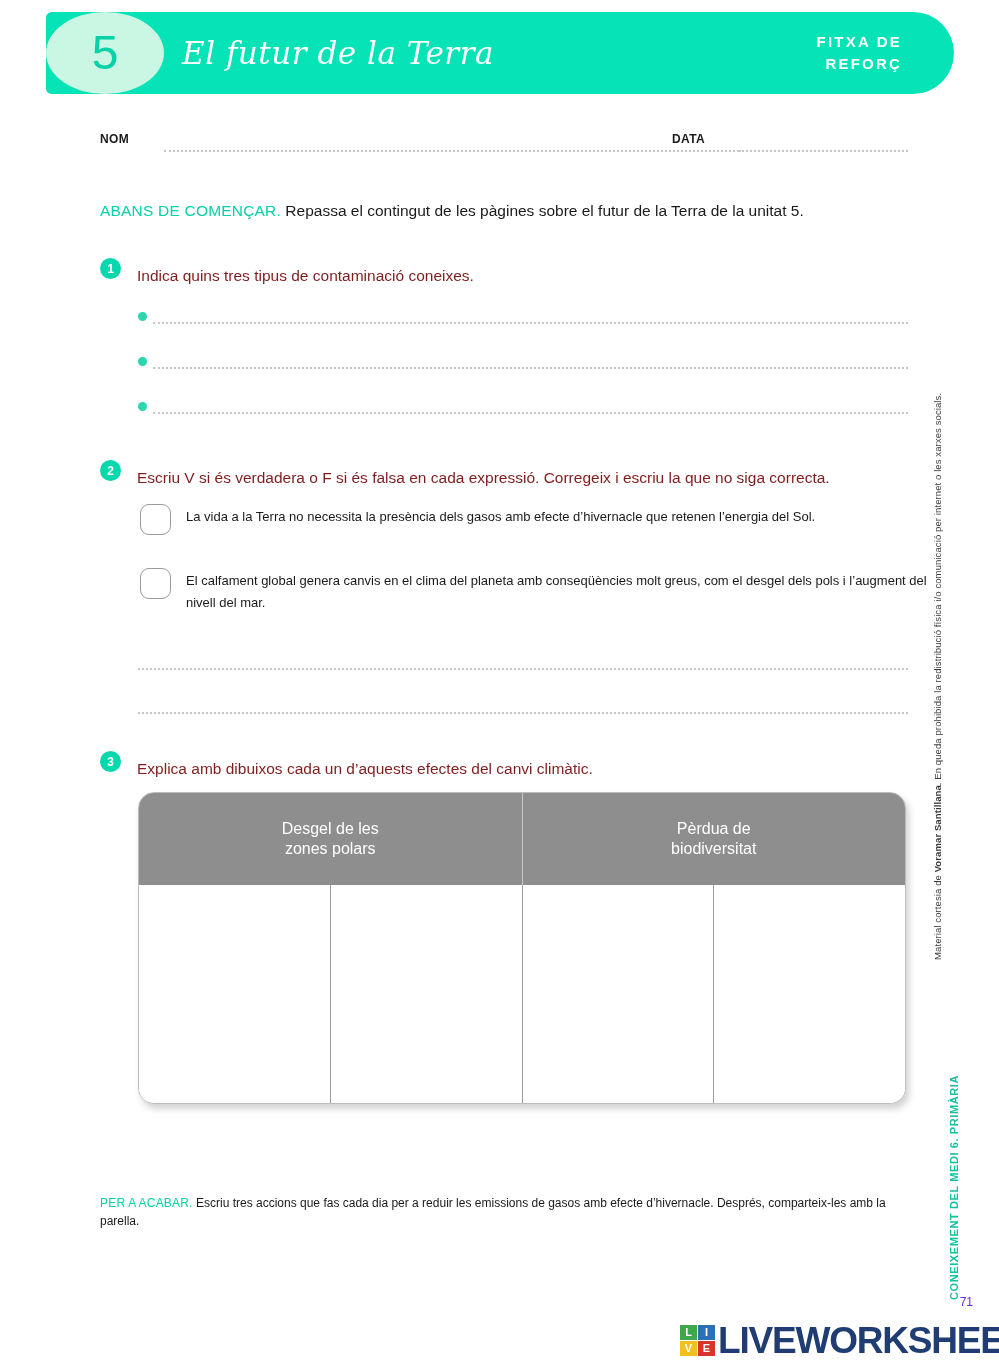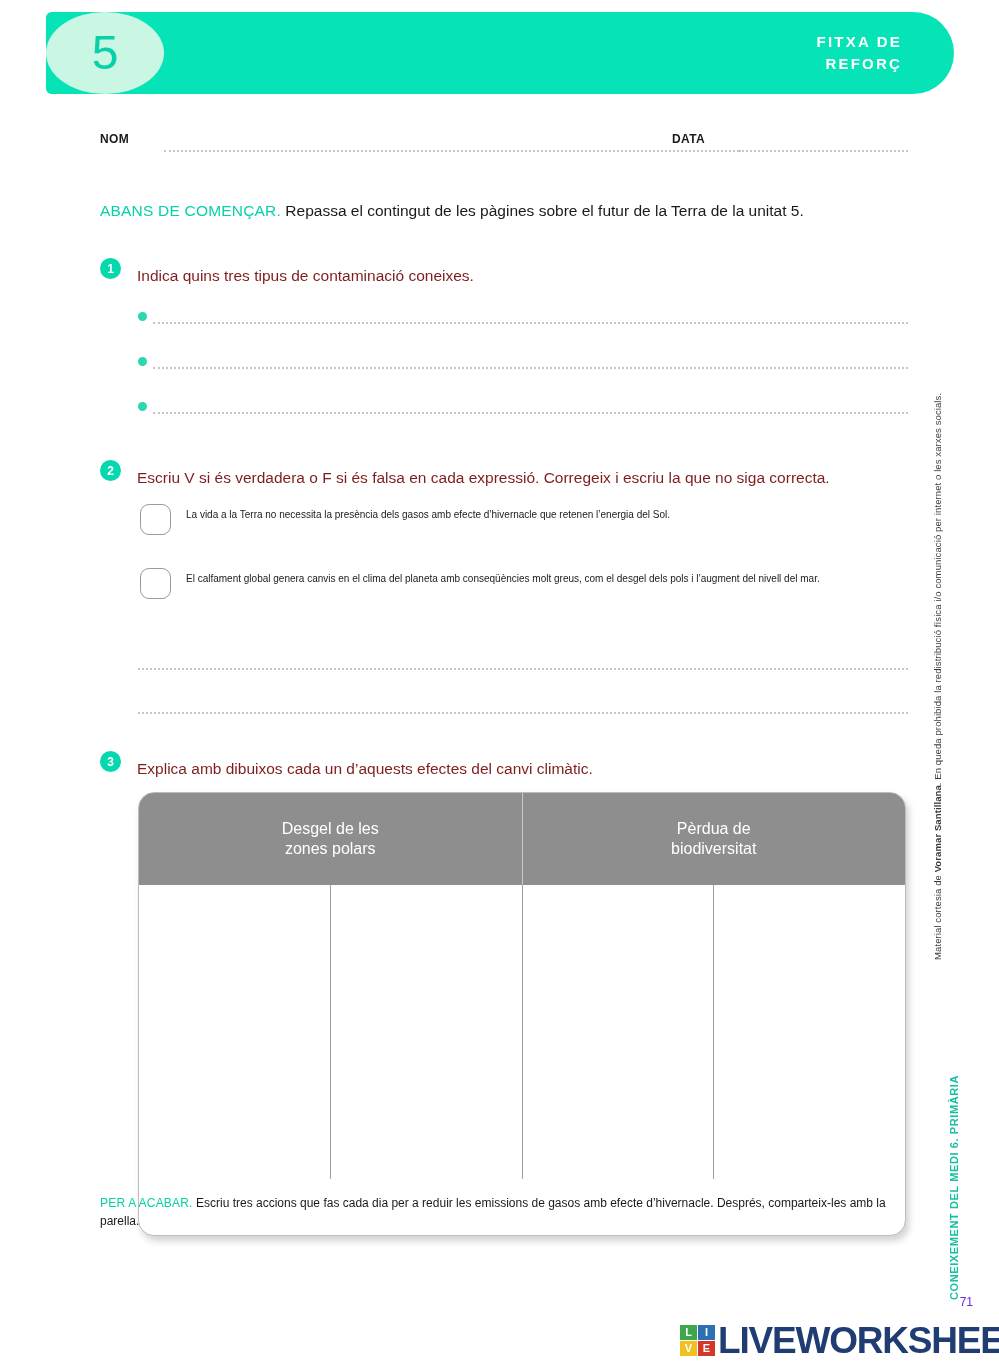--- a/index.html
+++ b/index.html
@@ -98,32 +98,32 @@
   .cbrow { position:absolute; }
   .checkbox {
     position:absolute; left:0; top:0;
     width:31px; height:31px;
     border:1.6px solid #9a9a9a;
     border-radius:9px;
     background:#ffffff;
   }
   .cbtext {
     position:absolute; left:46px; top:2px;
-    font-size:10px; line-height:1.72; color:#1a1a1a;
+    font-size:13px; line-height:1.72; color:#1a1a1a;
   }
 
   .answer-line {
     position:absolute; left:138px; width:770px;
     border-bottom:2px dotted #c6c6c6; height:1px;
   }
 
   
   .tablewrap {
     position:absolute; left:138px; top:792px;
-    width:768px; height:444px;
+    width:768px; height:312px;
     border-radius:16px;
     box-shadow:3px 5px 7px rgba(0,0,0,0.18);
     background:#ffffff;
     overflow:hidden;
     border:1px solid #bdbdbd;
   }
   .thead {
     display:flex;
     height:92px;
     background:#8e8e8e;
@@ -201,20 +201,21 @@
 </style>
 </head>
 <body>
 
 <div class="page">
 
   <div class="header" style="background: rgb(6, 227, 182);">
     <div class="header-circle" style="background: rgb(201, 247, 228);">
       <span class="header-number">5</span>
     </div>
+    <div class="header-title">El futur de la Terra</div>
     <div class="header-tag">
       <div>FITXA DE</div>
       <div>REFORÇ</div>
     </div>
   </div>
 
   <div class="namerow">
     <span class="lbl nom-lbl">NOM</span>
     <div class="dotline nom-line"></div>
     <span class="lbl data-lbl">DATA</span>

